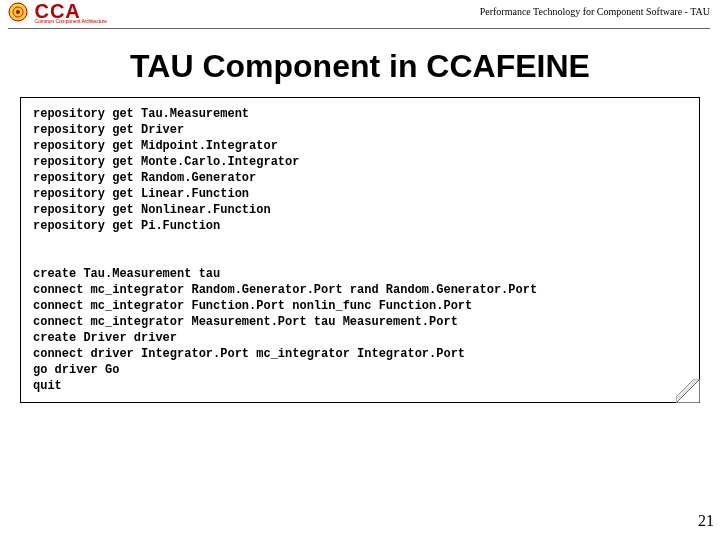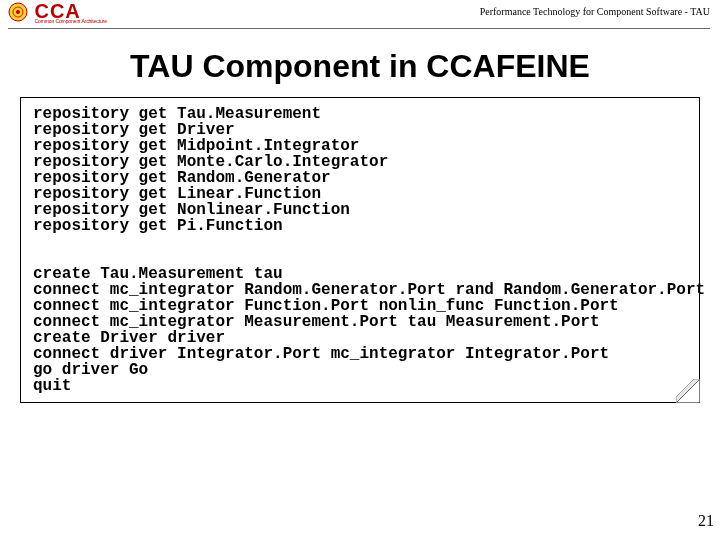--- a/index.html
+++ b/index.html
@@ -17,21 +17,21 @@
   .codebox {
     margin: 12px 20px 0 20px;
     border: 1px solid #000;
     padding: 8px 12px 8px 12px;
     position: relative;
     background: #fff;
   }
   .code-block {
     font-family: "Courier New", Courier, monospace;
     font-weight: bold;
-    font-size: 16px;
+    font-size: 12px;
     line-height: 16px;
     white-space: pre;
   }
   .block-gap { height: 16px; }
   .dogear {
     position: absolute;
     right: -1px;
     bottom: -1px;
     width: 24px;
     height: 24px;

